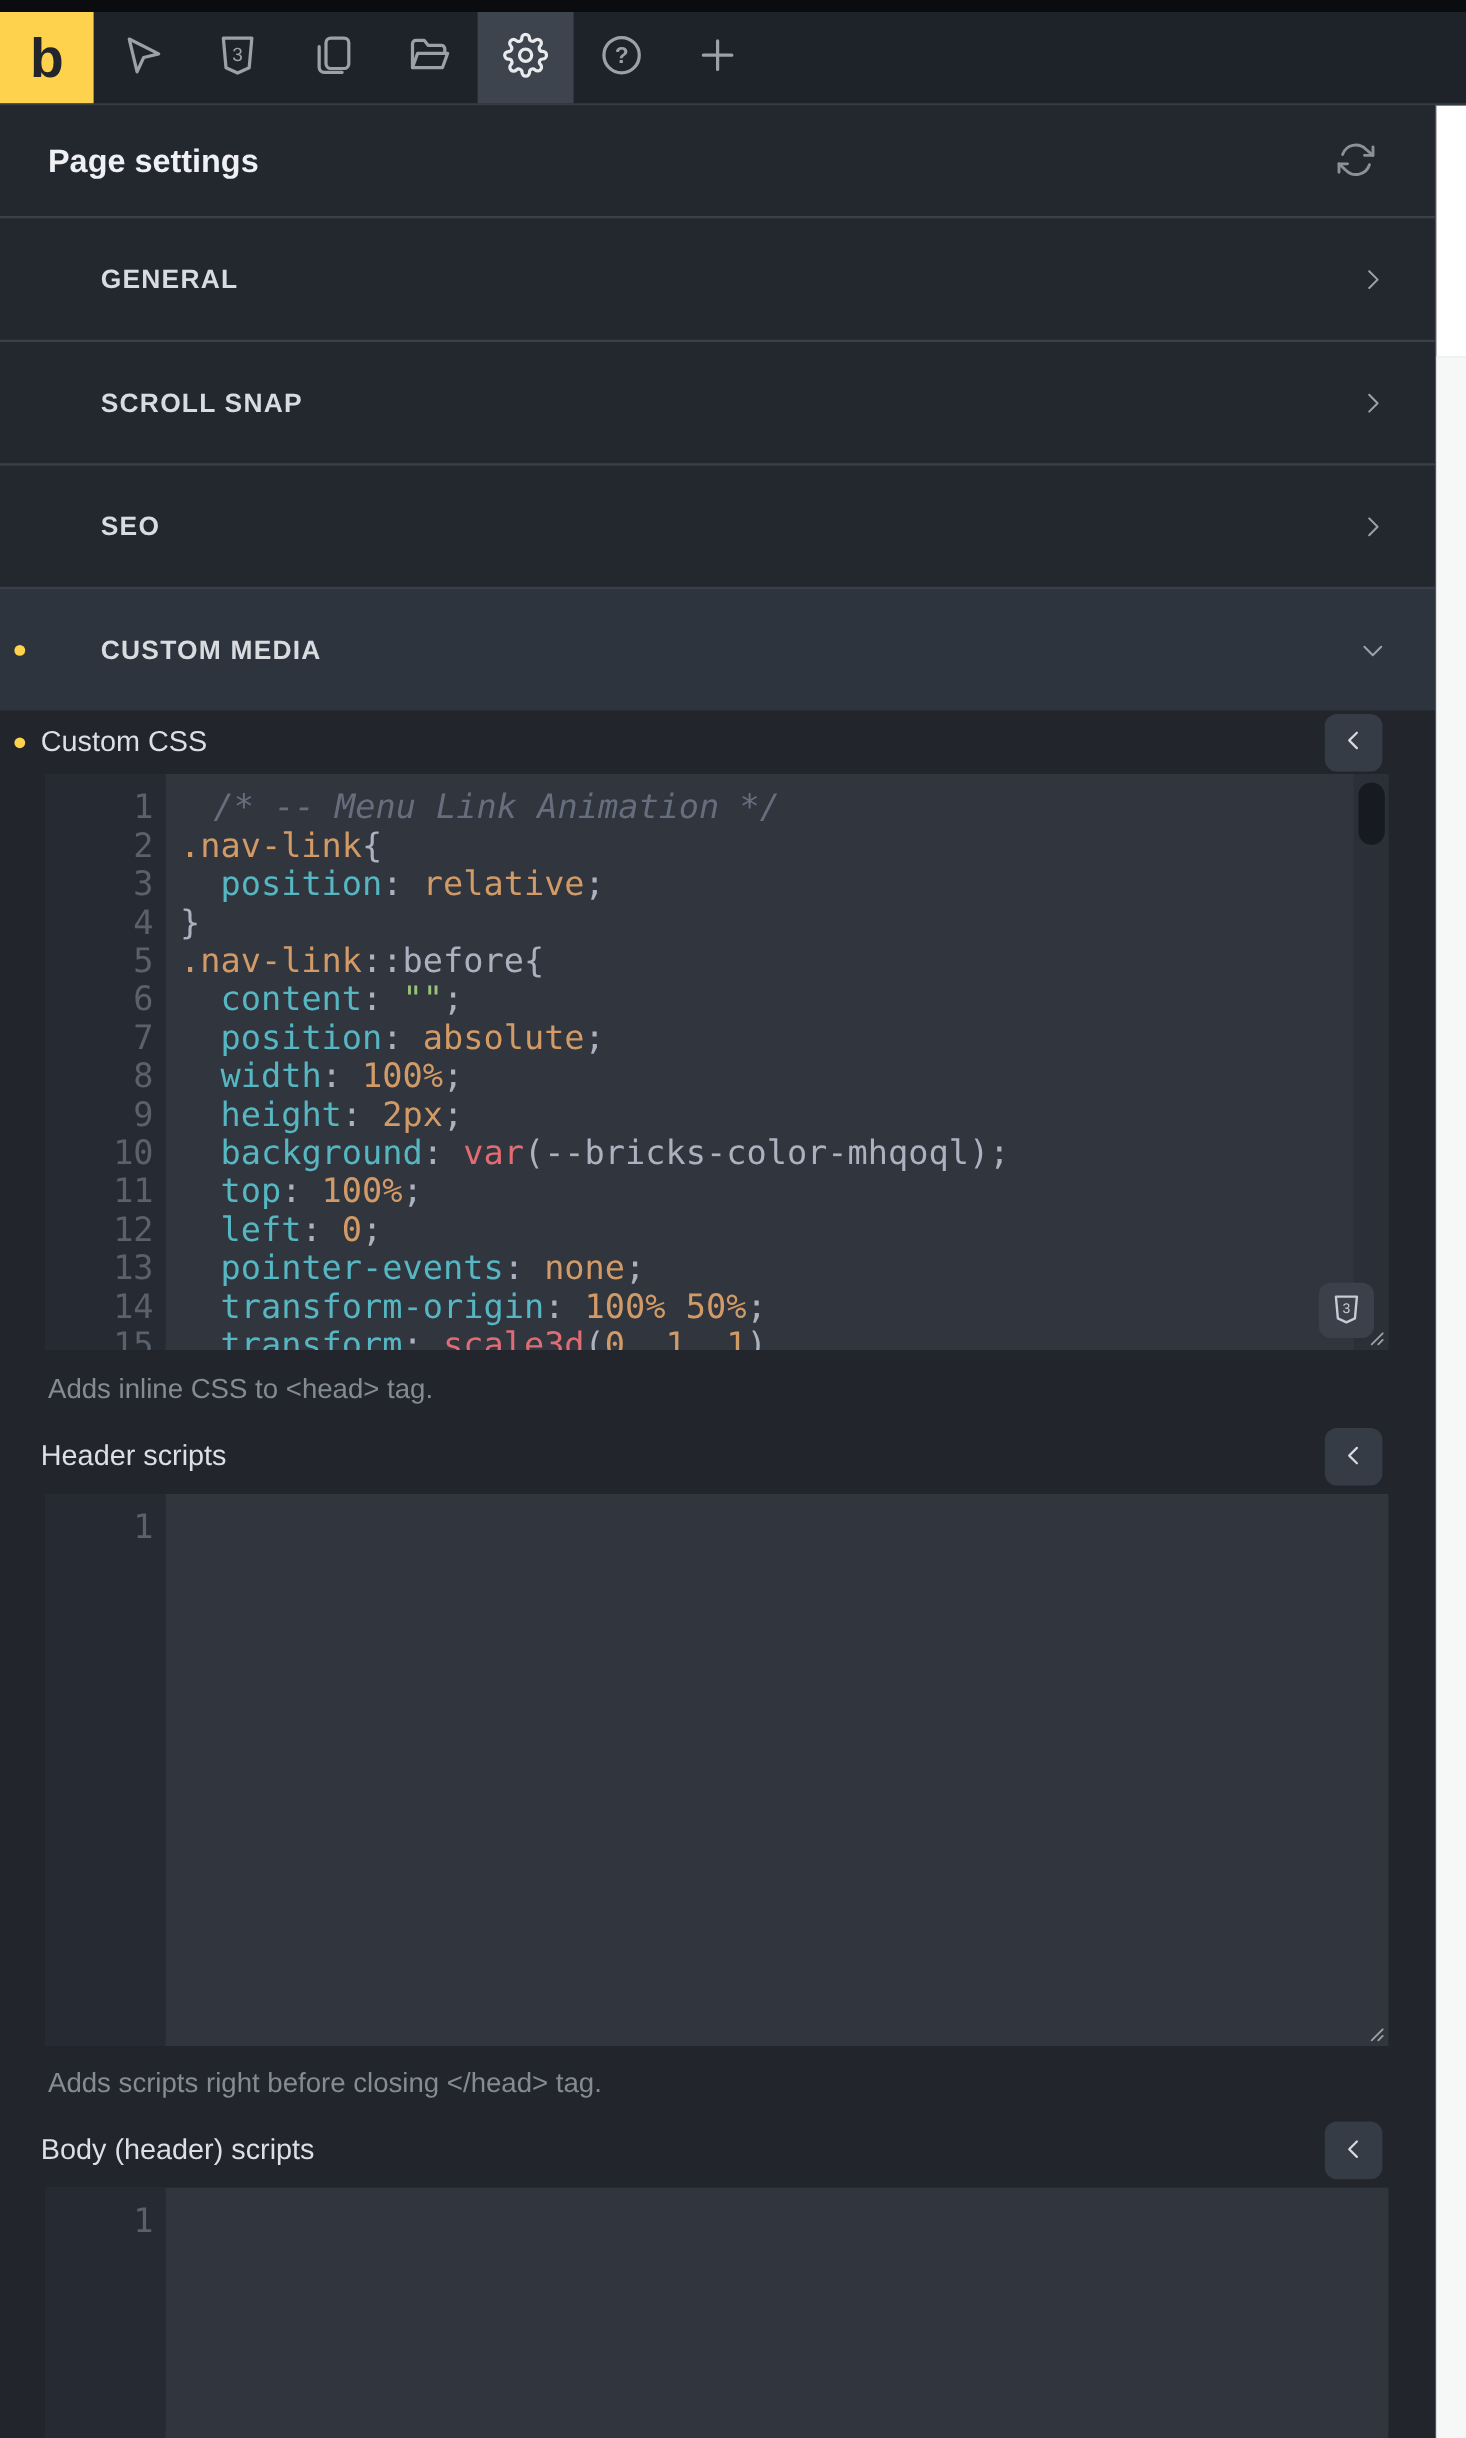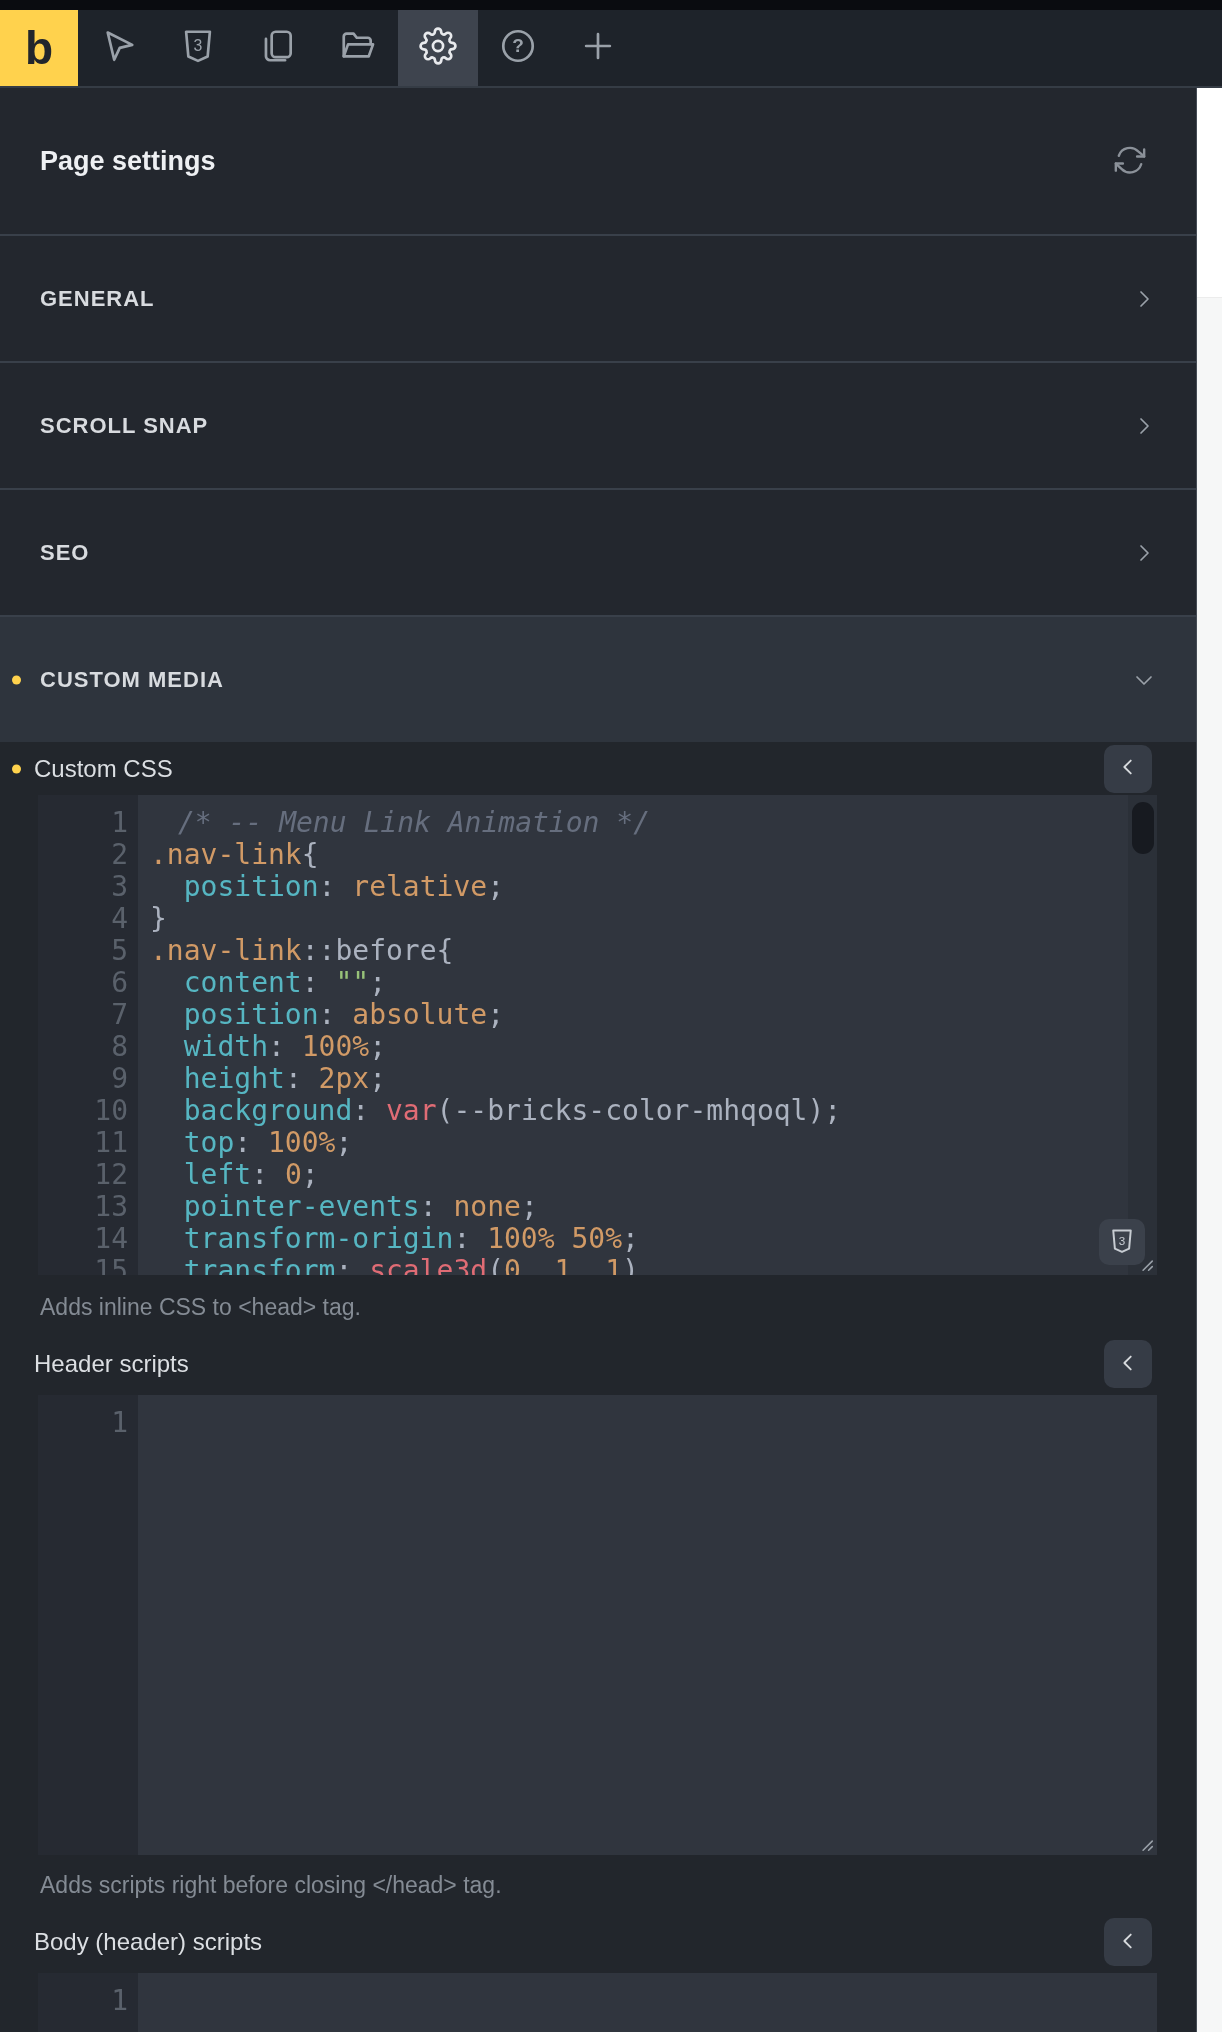--- a/index.html
+++ b/index.html
@@ -17,30 +17,30 @@
   .tab.active { background:#3e444e; color:#e8eaed; }
   .tab svg { width:38px; height:38px; }
 
   
   .main { display:flex; height:1944px; }
   .panel { width:1196px; background:#22262c; overflow:hidden; position:relative; }
   .canvas { flex:1; background:#ffffff; border-left:1px solid #454c55; }
   .canvas-lower { margin-top:209px; height:100%; background:#f6f7f7; border-top:1px solid #ececec; }
 
   
-  .panel-header { height:146px; background:#23272e; display:flex; align-items:center; position:relative; }
+  .panel-header { height:92px; background:#23272e; display:flex; align-items:center; position:relative; }
   .panel-title { margin-left:40px; color:#eef0f3; font-size:27px; font-weight:600; }
   .reset-btn { position:absolute; right:44px; top:50%; transform:translateY(-50%);
                width:44px; height:44px; display:flex; align-items:center; justify-content:center;
                color:#8b9199; cursor:pointer; background:none; border:none; }
   .reset-btn svg { width:34px; height:34px; }
 
   
-  .acc-row { height:127px; background:#23272e; border-top:2px solid #39404a;
-             display:flex; align-items:center; position:relative; cursor:pointer; }
+  .acc-row { height:103px; background:#23272e; border-top:2px solid #39404a;
+             display:flex; align-items:center; position:relative; cursor:pointer;padding-left:44px; }
   .acc-row.active { background:#2e343d; }
   .acc-label { margin-left:40px; color:#d8dbdf; font-size:22px; font-weight:700; letter-spacing:1px; }
   .acc-chevron { position:absolute; right:40px; top:50%; transform:translateY(-50%); color:#9aa1a9; }
   .acc-chevron svg { width:24px; height:24px; display:block; }
   .dot { position:absolute; left:12px; top:50%; transform:translateY(-50%);
          width:9px; height:9px; border-radius:50%; background:#ffd24d; }
 
   
   .controls { background:#22262c; }
   .field-head { position:relative; display:flex; align-items:center; }

